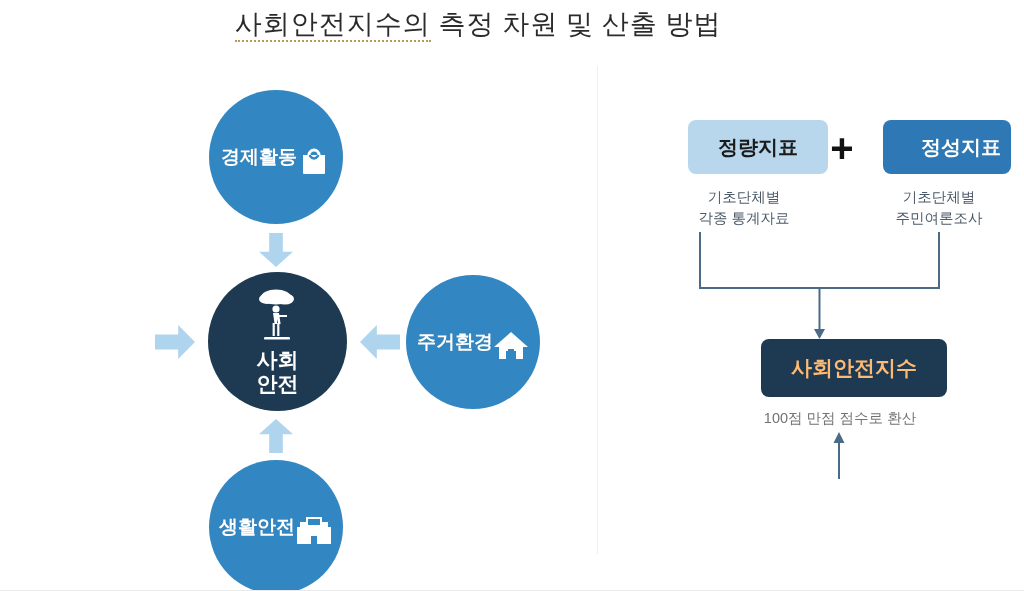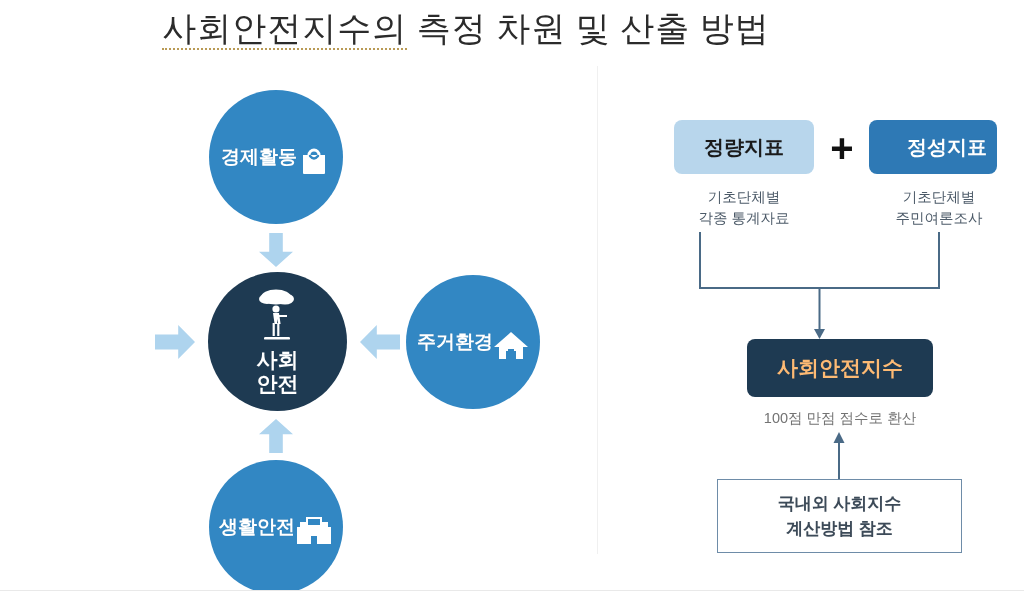--- a/index.html
+++ b/index.html
@@ -14,25 +14,25 @@
     overflow: hidden;
     font-family: "Liberation Sans", "DejaVu Sans", sans-serif;
     border-bottom: 1px solid #e9e9e9;
     box-sizing: border-box;
   }
 
   
   .title {
     position: absolute;
     top: 6px;
-    left: 0;
+    left: 12px;
     width: 932px;
     text-align: center;
     font-family: "Liberation Serif", "DejaVu Serif", serif;
-    font-size: 34px;
+    font-size: 27px;
     letter-spacing: 1px;
     color: #2b2b2b;
     white-space: nowrap;
   }
   .title .spell {
     position: relative;
     border-bottom: 2px dotted #b99a55;
     padding-bottom: 1px;
   }
 
@@ -129,20 +129,21 @@
   .box {
     position: absolute;
     border-radius: 8px;
     display: flex;
     align-items: center;
     justify-content: center;
     font-size: 20px;
     font-weight: bold;
     box-sizing: border-box;
     text-shadow: 0 0 1px rgba(0,0,0,.10);
+    margin-left: 14px;
   }
   #box-quant {
     left: 77px; top: 120px; width: 140px; height: 54px;
     background: #b8d6ec; color: #1a1a1a;
   }
   #box-qual {
     left: 272px; top: 120px; width: 128px; height: 54px;
     background: #2e79b5; color: #ffffff; padding-left: 28px;
   }
   #plus-sign {
@@ -279,15 +280,13 @@
   <div class="box" id="box-qual">정성지표</div>
 
   <div class="caption" id="cap-quant">기초단체별
 각종 통계자료</div>
   <div class="caption" id="cap-qual">기초단체별
 주민여론조사</div>
 
   <div class="box" id="box-index">사회안전지수</div>
   <div class="caption" id="cap-index">100점 만점 점수로 환산</div>
 
-  <div class="box" id="box-ref">국내외 사회지수
-계산방법 참조</div>
 </div>
 
 </body></html>

